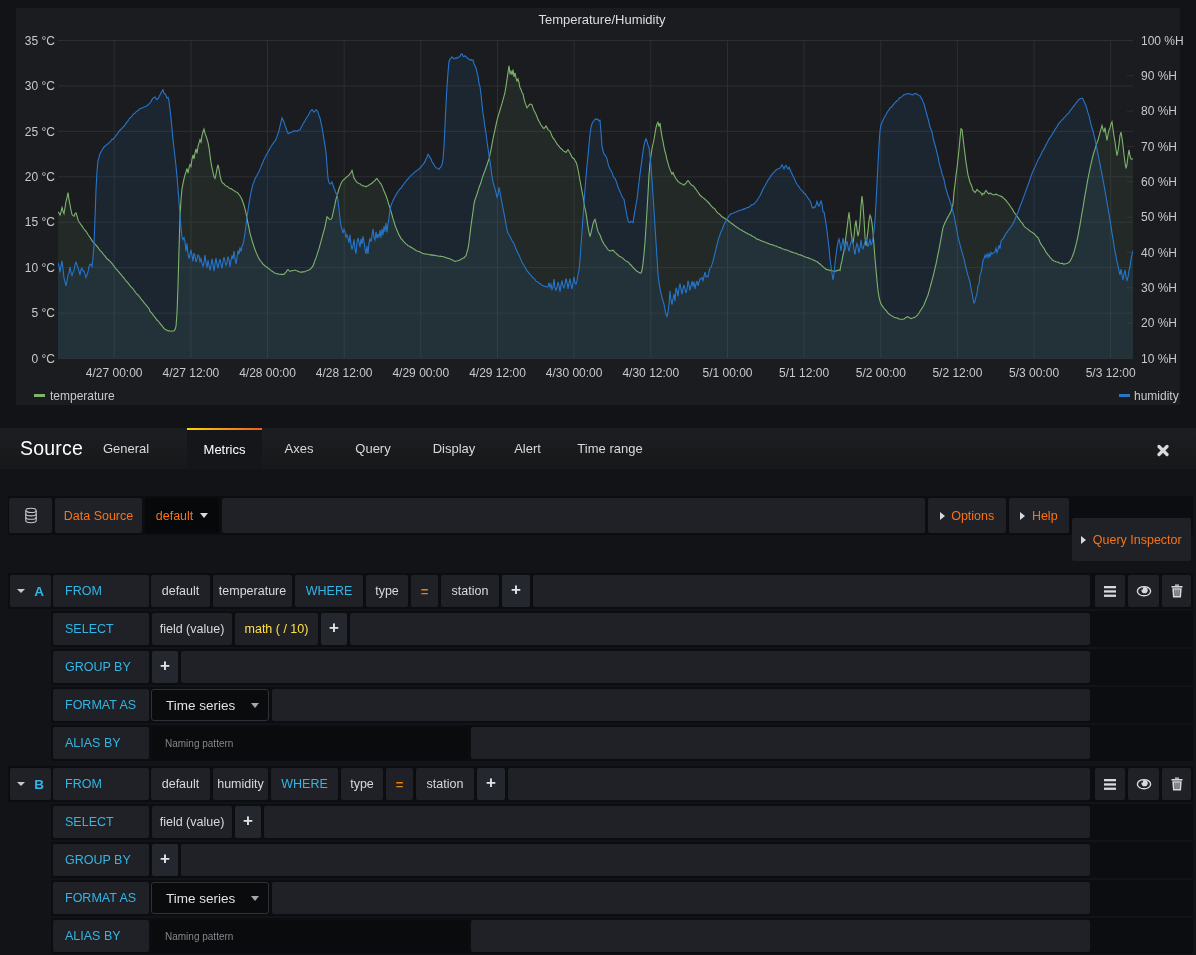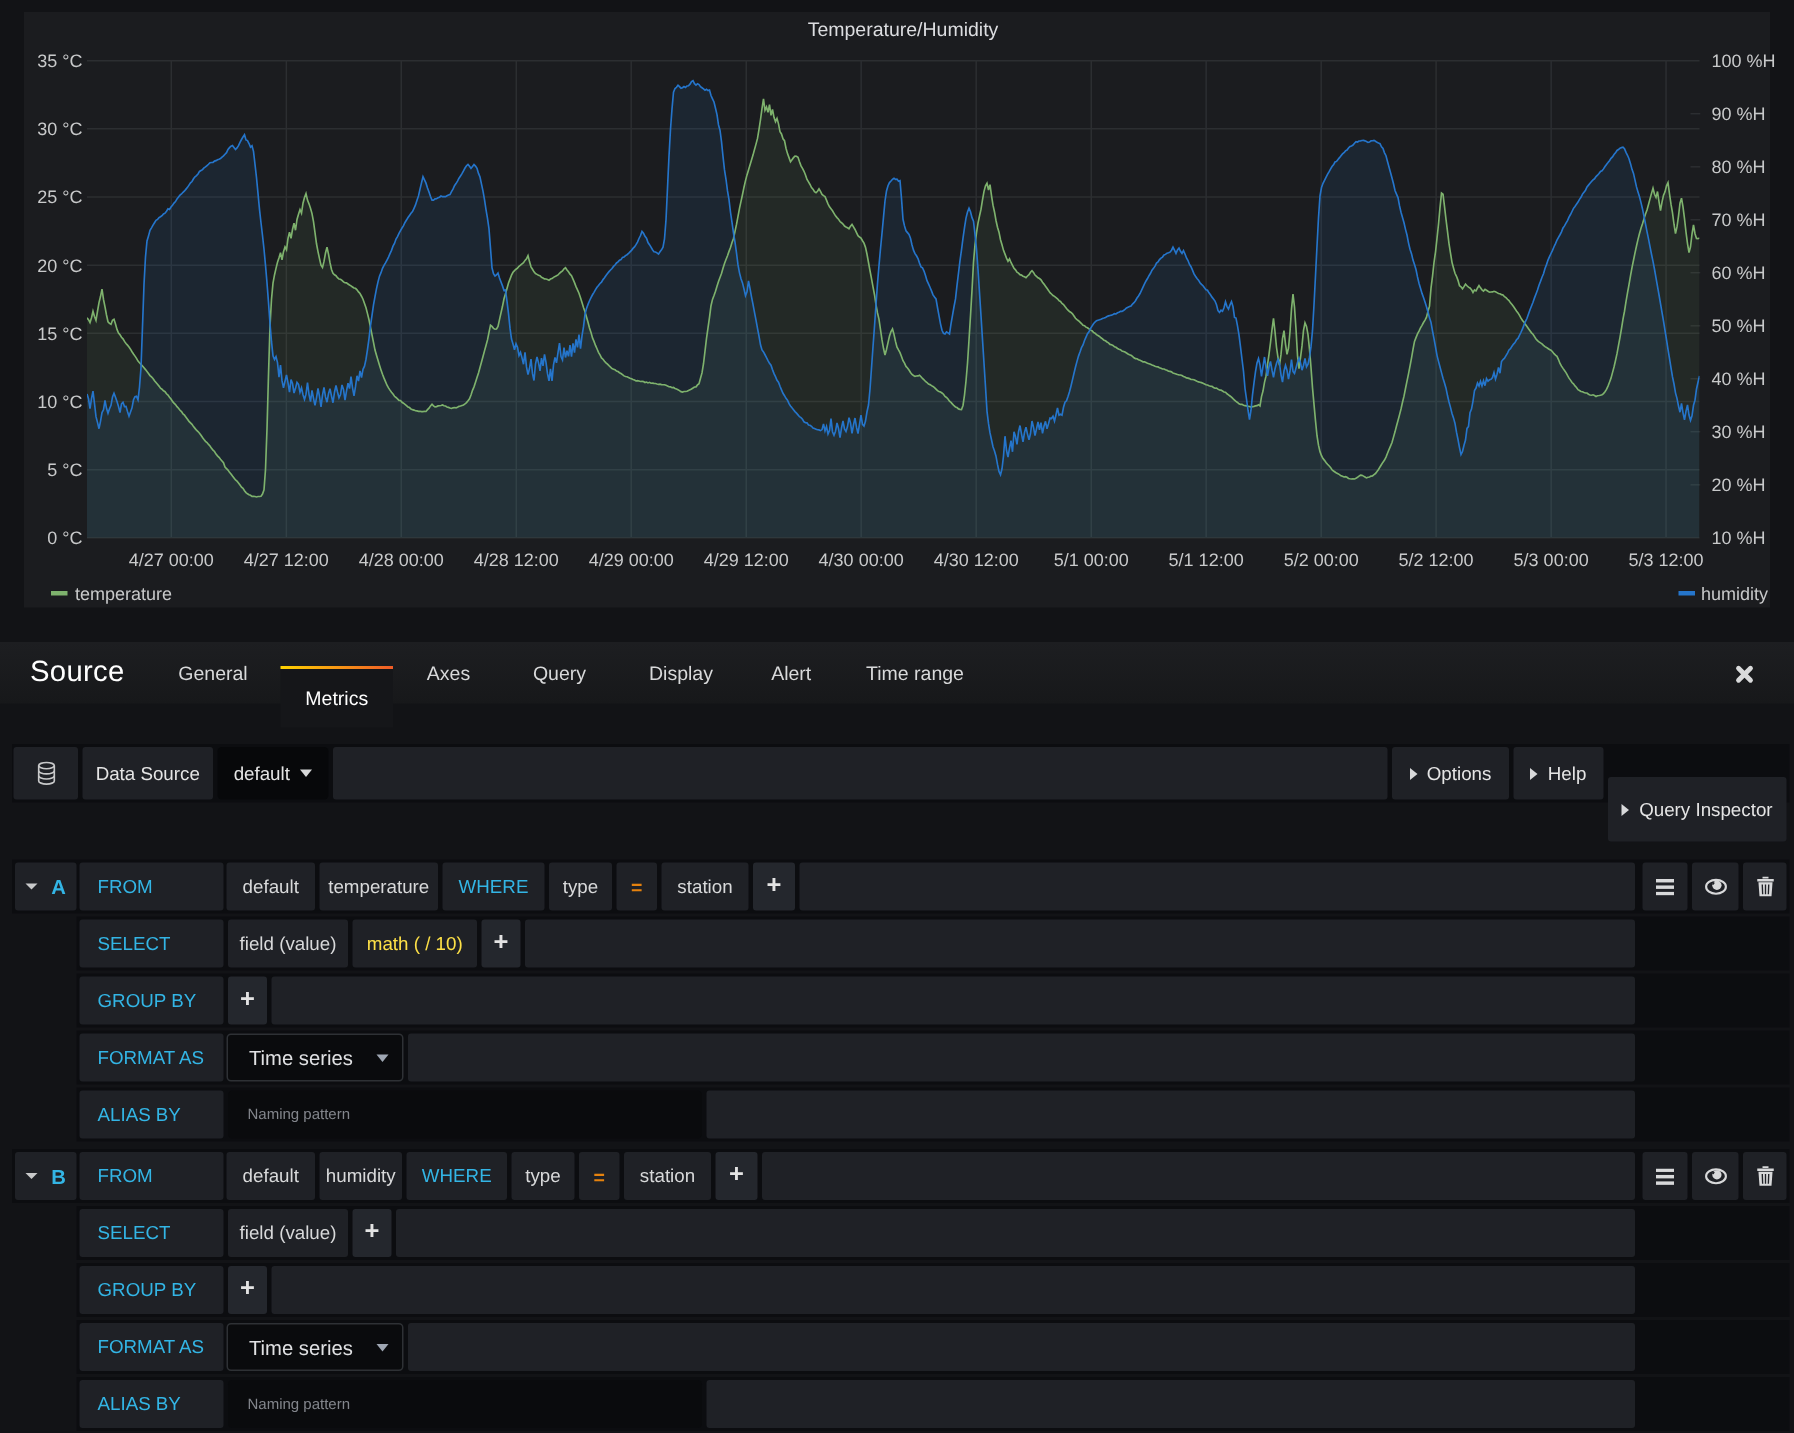--- a/index.html
+++ b/index.html
@@ -1,36 +1,36 @@
 <!DOCTYPE html>
 <html><head><meta charset="utf-8">
 <style>
 * { margin:0; padding:0; box-sizing:border-box; }
 html,body { width:1196px; height:955px; background:#121316; overflow:hidden;
   font-family:"Liberation Sans", sans-serif; }
 #page { position:relative; width:1196px; height:955px; }
 .seg { position:absolute; background:#1f2126; border-radius:2px; }
 .cc { display:flex; align-items:center; justify-content:center; height:100%; width:100%; }
-.t13 { font-size:12.5px; color:#e5e5e5; }
+.t13 { font-size:12.5px; color:#f97316; }
 .kw { display:flex; align-items:center; height:100%; padding-left:12px; font-size:12.5px; color:#33b5e5; font-weight:500; }
 .plus { color:#e3e3e3; font-size:17px; font-weight:bold; padding-bottom:2px; }
 .ph { display:flex; align-items:center; height:100%; padding-left:13px; font-size:10px; color:#83868c; }
 .caret { display:inline-block; width:0; height:0; border-left:4.5px solid transparent; border-right:4.5px solid transparent; border-top:5px solid #d8d9da; }
 .selcaret { position:absolute; right:9px; top:13px; width:0; height:0; border-left:4.5px solid transparent; border-right:4.5px solid transparent; border-top:5px solid #9fa7b3; }
 .tri { display:inline-block; width:0; height:0; border-top:4.5px solid transparent; border-bottom:4.5px solid transparent; border-left:5px solid #d8d9da; margin-right:3px; }
 .dcaret { display:inline-block; width:0; height:0; border-left:4px solid transparent; border-right:4px solid transparent; border-top:4.5px solid #c8c9ca; }
 .refid { color:#33b5e5; font-size:13.5px; font-weight:bold; }
 #tabstrip { position:absolute; left:0; top:428px; width:1196px; height:41px;
   background:linear-gradient(180deg,#1d1e21 0%,#17181a 100%); }
 #gtitle { position:absolute; left:20px; top:428px; height:41px; display:flex; align-items:center;
   font-size:19.5px; color:#ffffff; letter-spacing:0.2px; }
 .tab { position:absolute; top:428px; height:41px; display:flex; align-items:center; justify-content:center;
   font-size:13px; color:#d8d9da; }
 .tab.active { background:#151619; color:#ffffff; border-radius:3px 3px 0 0;
-  border-top:2px solid; border-image:linear-gradient(to right,#ffd500 0%,#f05a28 100%) 1;margin-top:16px; }
+  border-top:2px solid; border-image:linear-gradient(to right,#ffd500 0%,#f05a28 100%) 1; }
 #closex { position:absolute; right:27px; top:443px; }
 </style></head>
 <body>
 <div id="page">
 <svg width="1196" height="412" viewBox="0 0 1196 412" style="position:absolute;left:0;top:0">
 <rect x="16" y="8" width="1164" height="397" fill="#1b1c1f"></rect>
 <text x="602" y="24" text-anchor="middle" fill="#dcdde0" font-size="13" font-weight="500" font-family="Liberation Sans, sans-serif">Temperature/Humidity</text>
 <g stroke="#2c2e31" stroke-width="1">
         <line x1="58.0" y1="40.5" x2="1133.0" y2="40.5"></line>
         <line x1="58.0" y1="85.9" x2="1133.0" y2="85.9"></line>
@@ -112,21 +112,21 @@
       </g>
 <g font-size="12" fill="#c8c9ca" font-family="Liberation Sans, sans-serif">
 <rect x="34" y="394" width="11" height="3" fill="#7eb26d"></rect>
 <text x="50" y="400">temperature</text>
 <rect x="1119" y="394" width="11" height="3" fill="#2575cb"></rect>
 <text x="1134" y="400">humidity</text>
 </g>
 </svg>
 <div id="tabstrip"></div>
 <div id="gtitle">Source</div>
-<div class="tab" style="left:104px;width:76px;">General</div>
+<div class="tab" style="left:88px;width:76px;">General</div>
 <div class="tab active" style="left:187px;width:75px;">Metrics</div>
 <div class="tab" style="left:268px;width:62px;">Axes</div>
 <div class="tab" style="left:336px;width:74px;">Query</div>
 <div class="tab" style="left:416px;width:76px;">Display</div>
 <div class="tab" style="left:498px;width:59px;">Alert</div>
 <div class="tab" style="left:563px;width:94px;">Time range</div>
 <div id="closex"><svg width="12" height="13" viewBox="0 0 12 13">
         <g stroke="#d9dadb" stroke-width="3.2" stroke-linecap="round">
           <line x1="2" y1="2.5" x2="10" y2="10.5"></line>
           <line x1="10" y1="2.5" x2="2" y2="10.5"></line>

